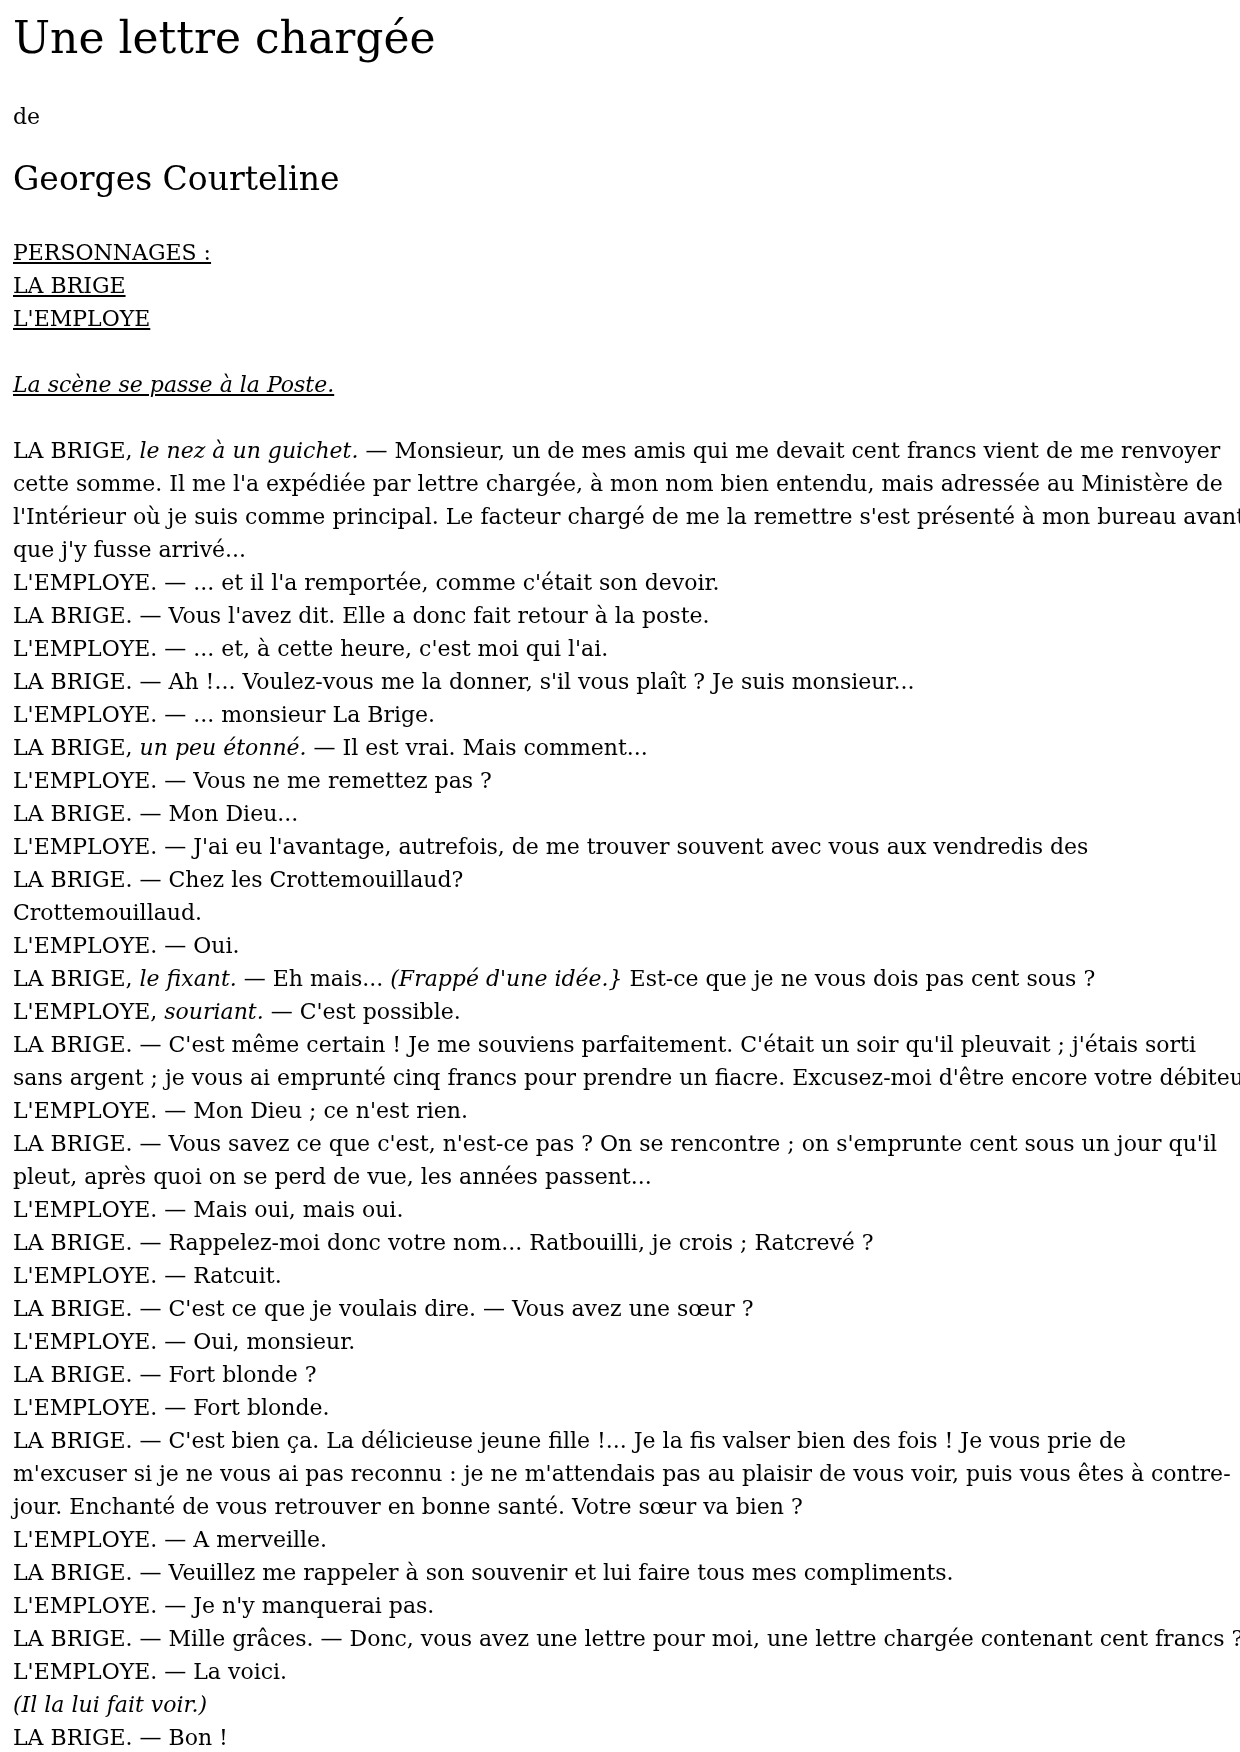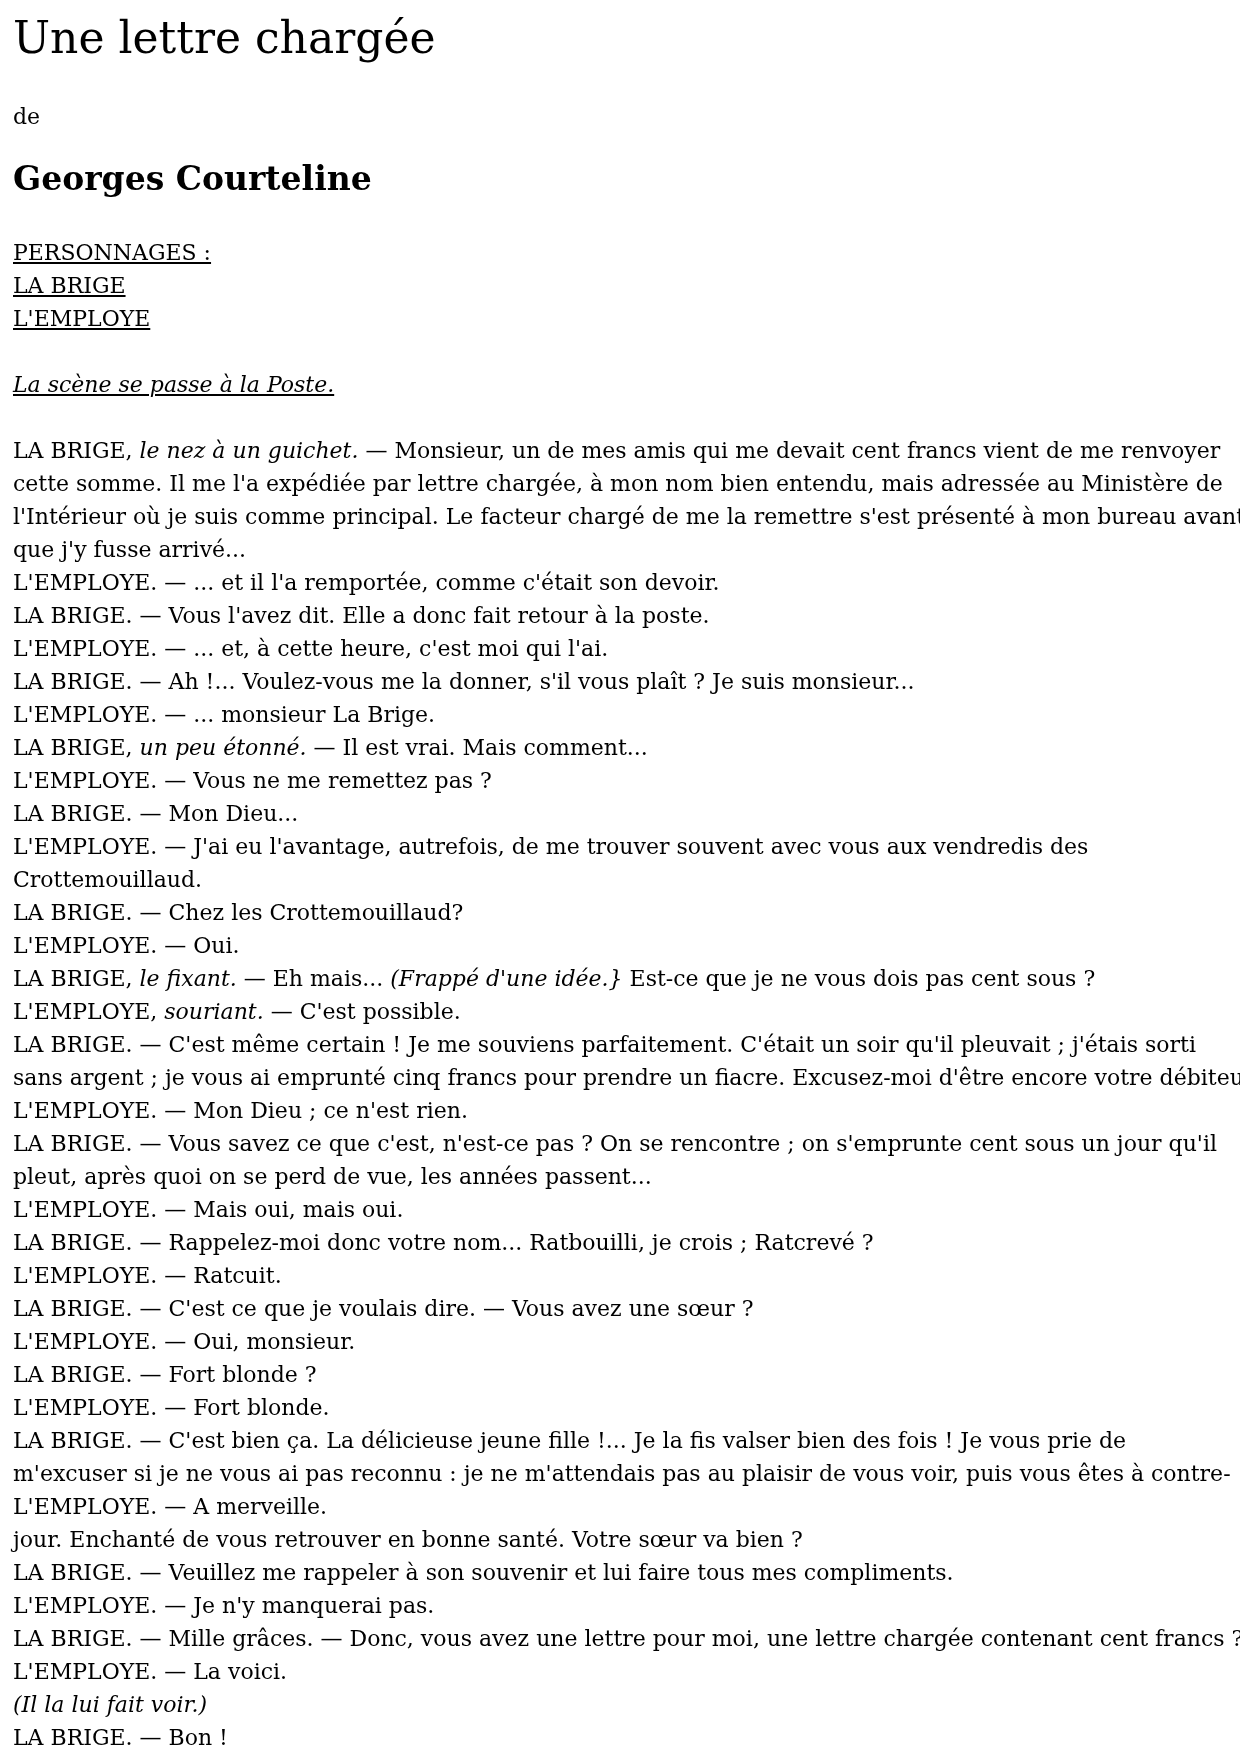--- a/index.html
+++ b/index.html
@@ -19,21 +19,21 @@
     line-height: 52px;
     font-weight: normal;
     margin: 0;
   }
   p.byline {
     margin: 36px 0 0 0;
   }
   h2.author {
     font-size: 33px;
     line-height: 40px;
-    font-weight: bold;
+    font-weight: normal;
     margin: 26px 0 0 0;
   }
   p.characters {
     margin: 37px 0 0 0;
     text-decoration: underline;
   }
   p.scene {
     margin: 33px 0 0 0;
     font-style: italic;
     text-decoration: underline;
@@ -66,40 +66,40 @@
     <div class="dline"><span>que j'y fusse arrivé...</span></div>
     <div class="dline"><span>L'EMPLOYE. — ... et il l'a remportée, comme c'était son devoir.</span></div>
     <div class="dline"><span>LA BRIGE. — Vous l'avez dit. Elle a donc fait retour à la poste.</span></div>
     <div class="dline"><span>L'EMPLOYE. — ... et, à cette heure, c'est moi qui l'ai.</span></div>
     <div class="dline"><span>LA BRIGE. — Ah !... Voulez-vous me la donner, s'il vous plaît ? Je suis monsieur...</span></div>
     <div class="dline"><span>L'EMPLOYE. — ... monsieur La Brige.</span></div>
     <div class="dline"><span>LA BRIGE, </span><em>un peu étonné.</em><span> — Il est vrai. Mais comment...</span></div>
     <div class="dline"><span>L'EMPLOYE. — Vous ne me remettez pas ?</span></div>
     <div class="dline"><span>LA BRIGE. — Mon Dieu...</span></div>
     <div class="dline"><span>L'EMPLOYE. — J'ai eu l'avantage, autrefois, de me trouver souvent avec vous aux vendredis des</span></div>
+    <div class="dline"><span>LA BRIGE. — Chez les Crottemouillaud?</span></div>
     <div class="dline"><span>Crottemouillaud.</span></div>
-    <div class="dline"><span>LA BRIGE. — Chez les Crottemouillaud?</span></div>
     <div class="dline"><span>L'EMPLOYE. — Oui.</span></div>
     <div class="dline"><span>LA BRIGE, </span><em>le fixant.</em><span> — Eh mais... </span><em>(Frappé d'une idée.}</em><span> Est-ce que je ne vous dois pas cent sous ?</span></div>
     <div class="dline"><span>L'EMPLOYE, </span><em>souriant.</em><span> — C'est possible.</span></div>
     <div class="dline"><span>LA BRIGE. — C'est même certain ! Je me souviens parfaitement. C'était un soir qu'il pleuvait ; j'étais sorti</span></div>
     <div class="dline"><span>sans argent ; je vous ai emprunté cinq francs pour prendre un fiacre. Excusez-moi d'être encore votre débiteur.</span></div>
     <div class="dline"><span>L'EMPLOYE. — Mon Dieu ; ce n'est rien.</span></div>
     <div class="dline"><span>LA BRIGE. — Vous savez ce que c'est, n'est-ce pas ? On se rencontre ; on s'emprunte cent sous un jour qu'il</span></div>
     <div class="dline"><span>pleut, après quoi on se perd de vue, les années passent...</span></div>
     <div class="dline"><span>L'EMPLOYE. — Mais oui, mais oui.</span></div>
     <div class="dline"><span>LA BRIGE. — Rappelez-moi donc votre nom... Ratbouilli, je crois ; Ratcrevé ?</span></div>
     <div class="dline"><span>L'EMPLOYE. — Ratcuit.</span></div>
     <div class="dline"><span>LA BRIGE. — C'est ce que je voulais dire. — Vous avez une sœur ?</span></div>
     <div class="dline"><span>L'EMPLOYE. — Oui, monsieur.</span></div>
     <div class="dline"><span>LA BRIGE. — Fort blonde ?</span></div>
     <div class="dline"><span>L'EMPLOYE. — Fort blonde.</span></div>
     <div class="dline"><span>LA BRIGE. — C'est bien ça. La délicieuse jeune fille !... Je la fis valser bien des fois ! Je vous prie de</span></div>
     <div class="dline"><span>m'excuser si je ne vous ai pas reconnu : je ne m'attendais pas au plaisir de vous voir, puis vous êtes à contre-</span></div>
+    <div class="dline"><span>jour. Enchanté de vous retrouver en bonne santé. Votre sœur va bien ?</span></div>
     <div class="dline"><span>L'EMPLOYE. — A merveille.</span></div>
-    <div class="dline"><span>jour. Enchanté de vous retrouver en bonne santé. Votre sœur va bien ?</span></div>
     <div class="dline"><span>LA BRIGE. — Veuillez me rappeler à son souvenir et lui faire tous mes compliments.</span></div>
     <div class="dline"><span>L'EMPLOYE. — Je n'y manquerai pas.</span></div>
     <div class="dline"><span>LA BRIGE. — Mille grâces. — Donc, vous avez une lettre pour moi, une lettre chargée contenant cent francs ?</span></div>
     <div class="dline"><span>L'EMPLOYE. — La voici.</span></div>
     <div class="dline"><em>(Il la lui fait voir.)</em></div>
     <div class="dline"><span>LA BRIGE. — Bon !</span></div>
   </div>
 
 </body></html>

